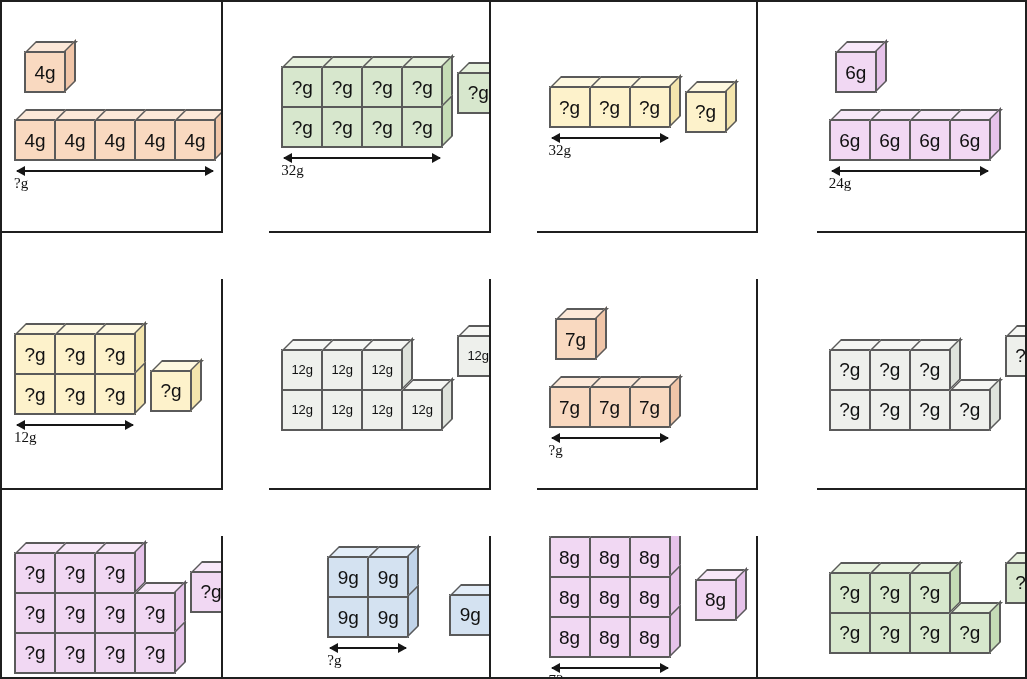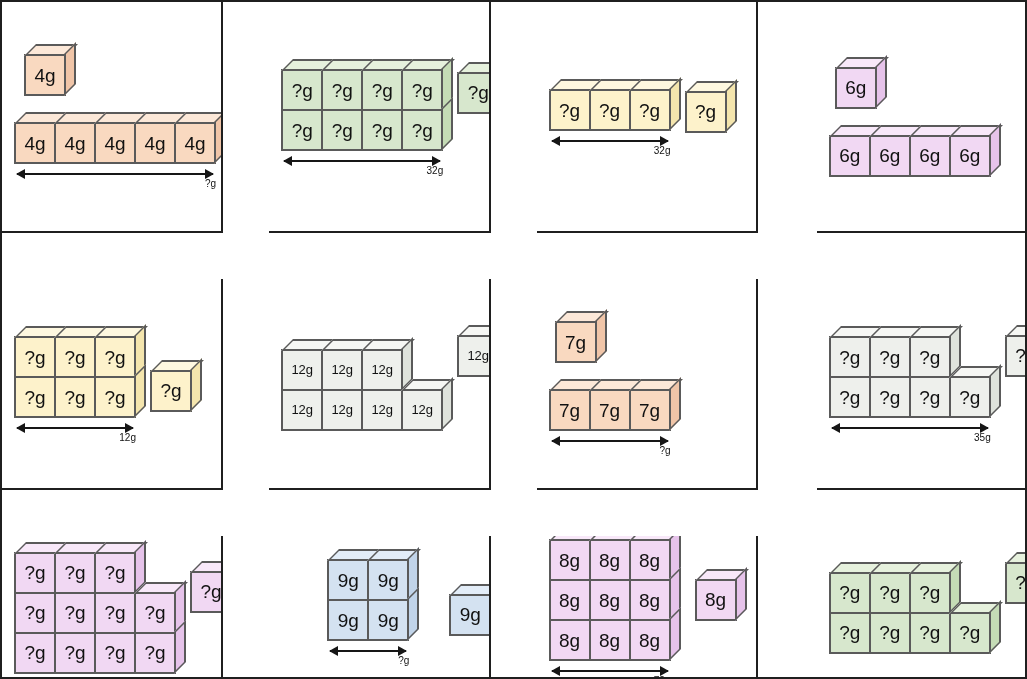--- a/index.html
+++ b/index.html
@@ -35,21 +35,21 @@
 
   .single-top { margin:10px 0 14px 8px; }
   .single-right { margin-right:4px; }
 
   .arrow-wrap { margin-top:9px; width:100%; }
   .arrow { position:relative; height:2px; background:#161616; margin:0 3px; }
   .arrow::before, .arrow::after { content:""; position:absolute; top:-4px; width:0; height:0;
        border-top:5px solid transparent; border-bottom:5px solid transparent; }
   .arrow::before { left:-1px; border-right:9px solid #161616; }
   .arrow::after  { right:-1px; border-left:9px solid #161616; }
-  .arrow-label { text-align:right; font-size:10px; margin-top:3px; }
+  .arrow-label { text-align:left; font-size:15px; margin-top:3px;font-family:Liberation Serif, serif; }
 
   
   .cell:nth-child(1) .single-top { margin-left:10px; }
   .cell:nth-child(2) .single-right { margin-bottom:48px; }
   .cell:nth-child(3) .single-right { margin-bottom:10px; }
   .cell:nth-child(4) .single-top { margin-left:6px; }
   .cell:nth-child(5) .single-right { margin-top:14px; }
   .cell:nth-child(6) .single-right { margin-bottom:56px; }
   .cell:nth-child(7) .single-top { margin-left:6px; }
   .cell:nth-child(8) .single-right { margin-bottom:56px; }
@@ -217,20 +217,24 @@
                   <div class="cube-top"></div>
                   <span class="cube-label">6g</span>
                 </div>
                 <div class="cube">
                   <div class="cube-top"></div>
                   <div class="cube-right"></div>
                   <span class="cube-label">6g</span>
                 </div>
               </div>
             </div>
+            <div class="arrow-wrap">
+              <div class="arrow"></div>
+              <div class="arrow-label">24g</div>
+            </div>
           </div>
         </div>
       </div>
       <div class="cell" style="--f: #fdf2cb; --t: #fef8e0; --s: #f4e5ad;">
         <div class="main">
           <div class="wall-wrap">
             <div class="wall">
               <div class="wall-row">
                 <div class="cube">
                   <div class="cube-top"></div>
@@ -382,24 +386,20 @@
                 <div class="cube">
                   <span class="cube-label">?g</span>
                 </div>
                 <div class="cube">
                   <div class="cube-top"></div>
                   <div class="cube-right"></div>
                   <span class="cube-label">?g</span>
                 </div>
               </div>
             </div>
-            <div class="arrow-wrap">
-              <div class="arrow"></div>
-              <div class="arrow-label">35g</div>
-            </div>
           </div>
           <div class="single-right">
             <div class="cube">
               <div class="cube-top"></div>
               <div class="cube-right"></div>
               <span class="cube-label">?g</span>
             </div>
           </div>
         </div>
       </div>

